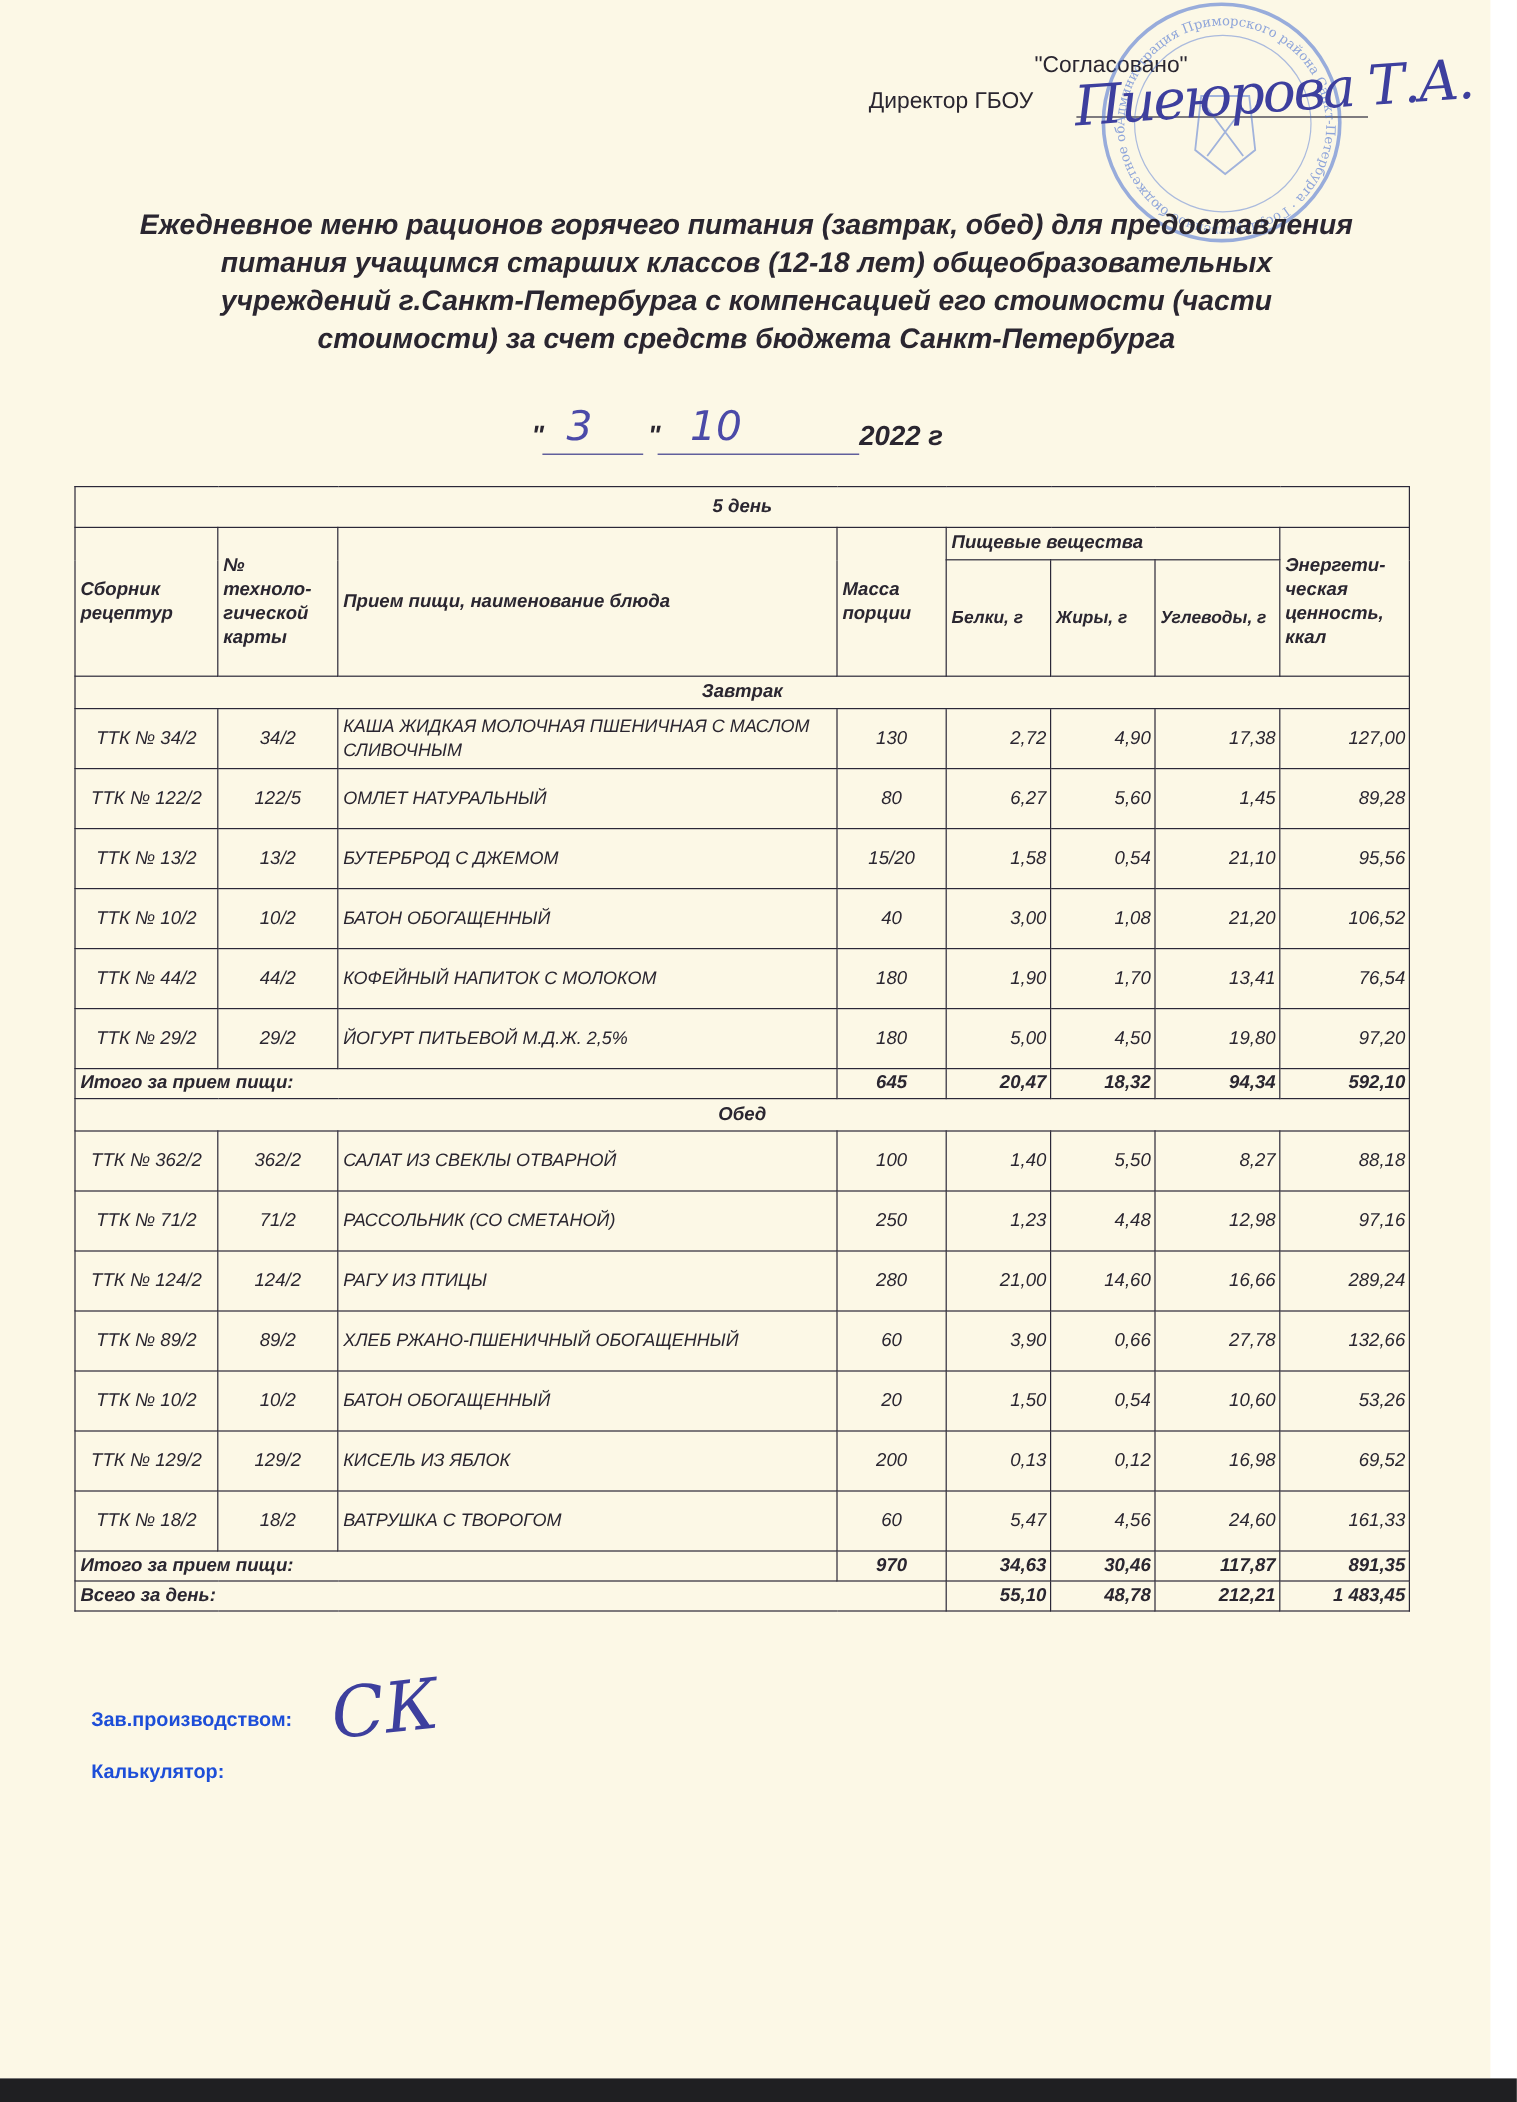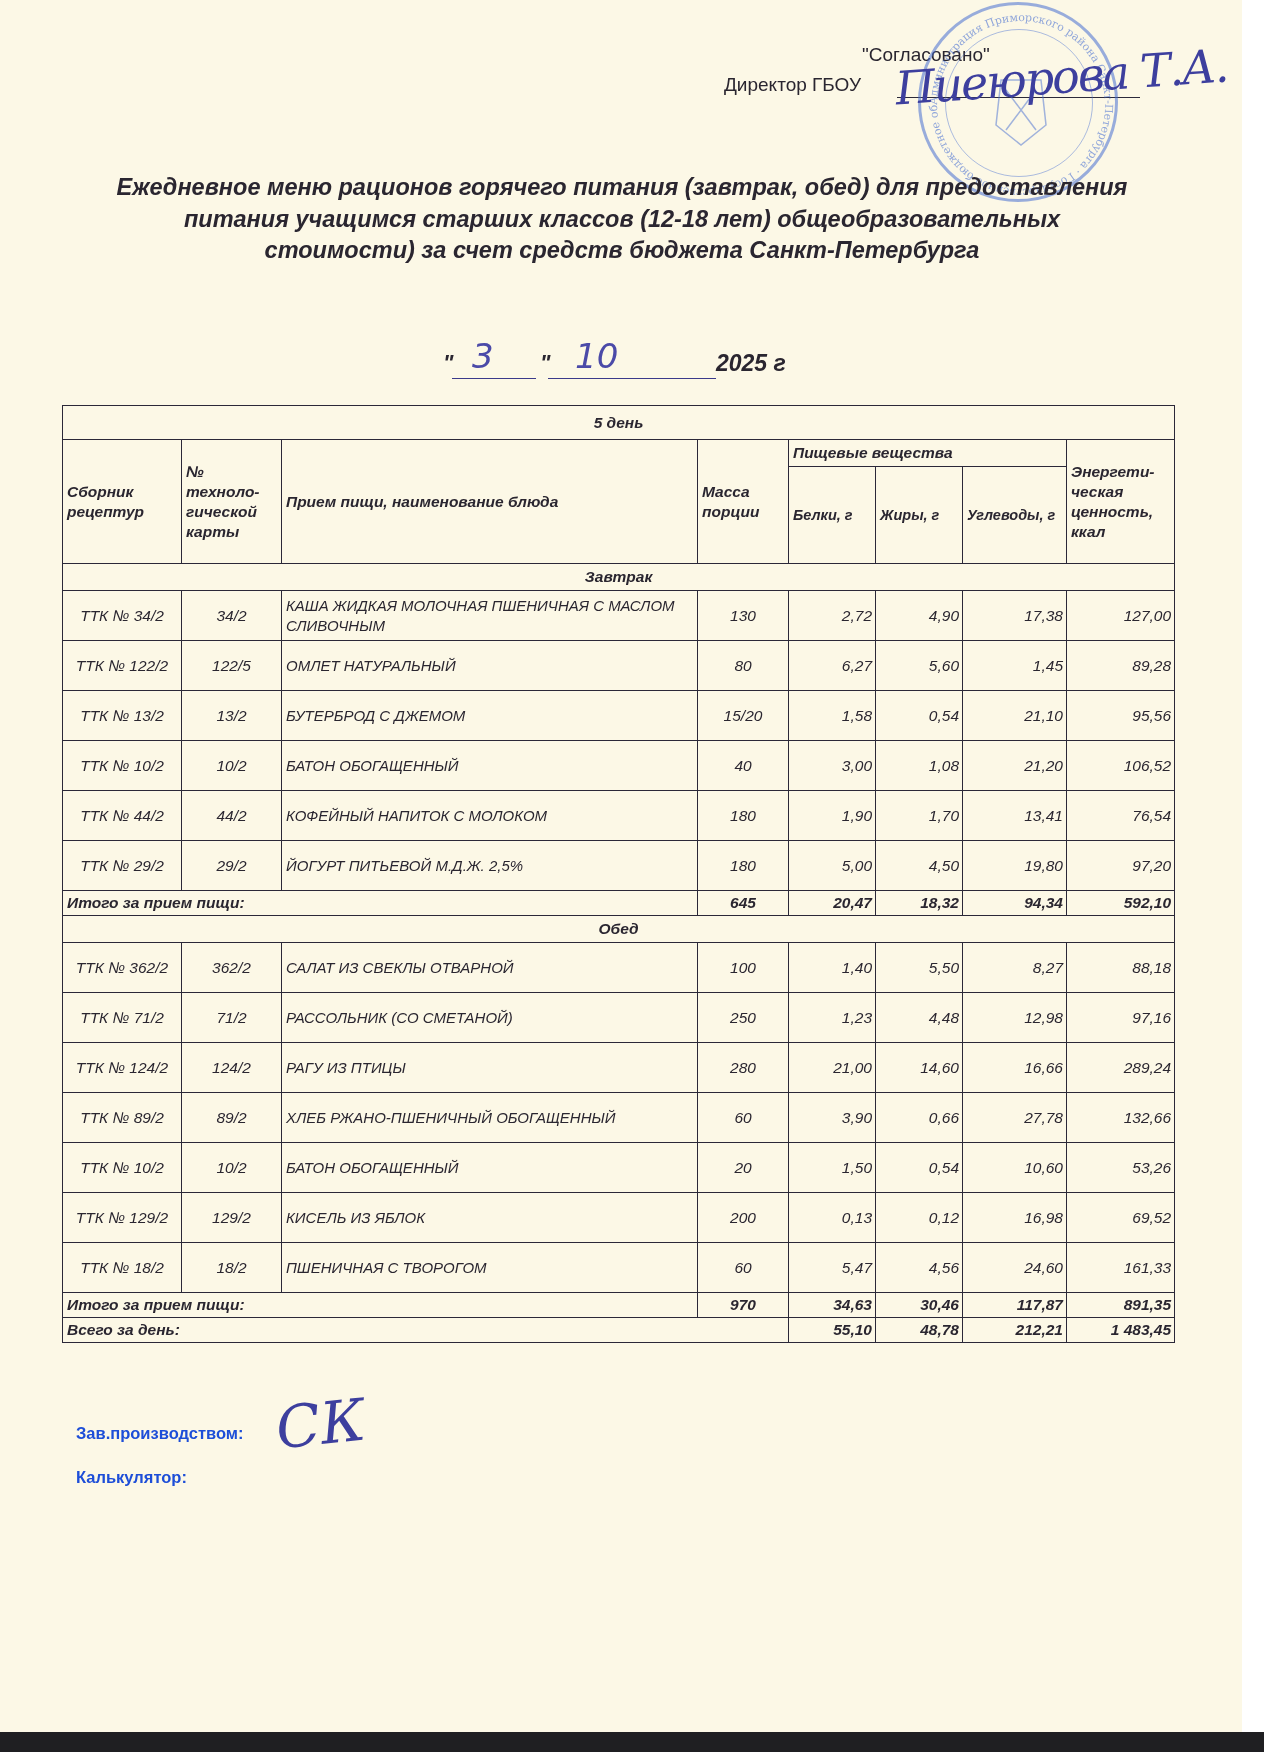--- a/index.html
+++ b/index.html
@@ -63,31 +63,32 @@
       <path d="M80,75 L120,75 L125,120 L100,140 L75,120 Z"></path>
       <path d="M85,85 L115,125 M115,85 L85,125"></path>
     </g>
   </svg>
 </div>
 <div class="sig director">Пиеюрова Т.А.</div>
 
 <div class="title">
   <div>Ежедневное меню рационов горячего питания (завтрак, обед) для предоставления</div>
   <div>питания  учащимся старших классов (12-18 лет) общеобразовательных</div>
+  <div>учреждений г.Санкт-Петербурга с компенсацией его стоимости (части</div>
   <div>стоимости) за счет средств бюджета Санкт-Петербурга</div>
 </div>
 
 <div class="date" style="left:0;width:1264px;">
   <span class="q" style="left:443px;top:0;">"</span>
   <span class="hand" style="left:472px;top:-14px;">3</span>
   <span class="date-line" style="left:452px;top:28px;width:84px;"></span>
   <span class="q" style="left:540px;top:0;">"</span>
   <span class="hand" style="left:575px;top:-14px;text-align:center;">10</span>
   <span class="date-line" style="left:548px;top:28px;width:168px;"></span>
-  <span style="position:absolute;left:716px;top:0;">2025 г</span>
+  <span style="position:absolute;left:716px;top:0;">2022 г</span>
 </div>
 
 <table class="menu">
   <colgroup>
     <col style="width:119px">
       <col style="width:100px">
       <col style="width:416px">
     <col style="width:91px">
       <col style="width:87px">
       <col style="width:87px">
@@ -241,21 +242,21 @@
         <td class="dish">КИСЕЛЬ ИЗ ЯБЛОК</td>
         <td class="c">200</td>
         <td class="n">0,13</td>
         <td class="n">0,12</td>
         <td class="n">16,98</td>
         <td class="n">69,52</td>
       </tr>
       <tr class="row">
         <td class="c">ТТК № 18/2</td>
         <td class="c">18/2</td>
-        <td class="dish">ПШЕНИЧНАЯ С ТВОРОГОМ</td>
+        <td class="dish">ВАТРУШКА С ТВОРОГОМ</td>
         <td class="c">60</td>
         <td class="n">5,47</td>
         <td class="n">4,56</td>
         <td class="n">24,60</td>
         <td class="n">161,33</td>
       </tr>
       <tr class="tot">
         <td class="lbl" colspan="3">Итого за прием пищи:</td>
         <td class="c">970</td>
         <td class="n">34,63</td>

